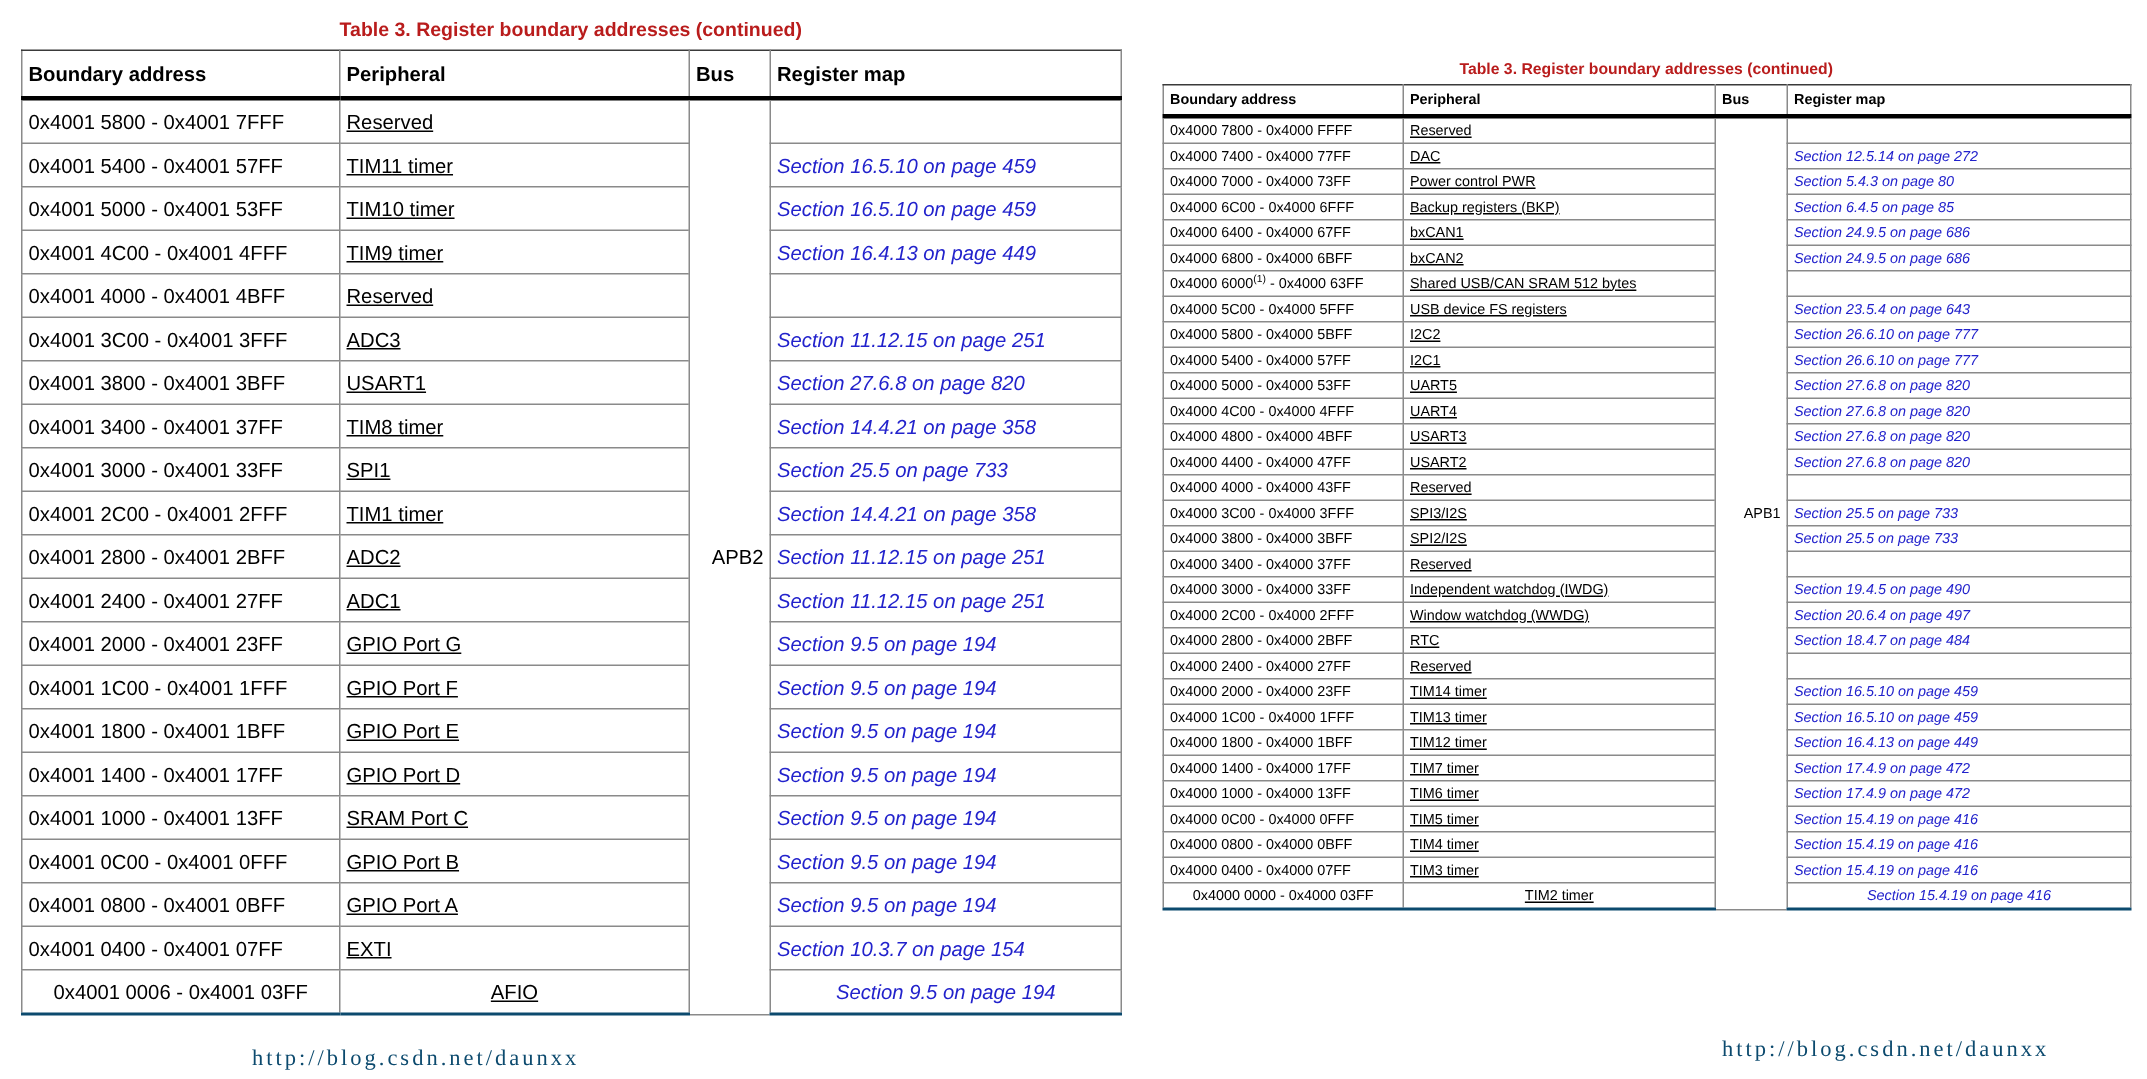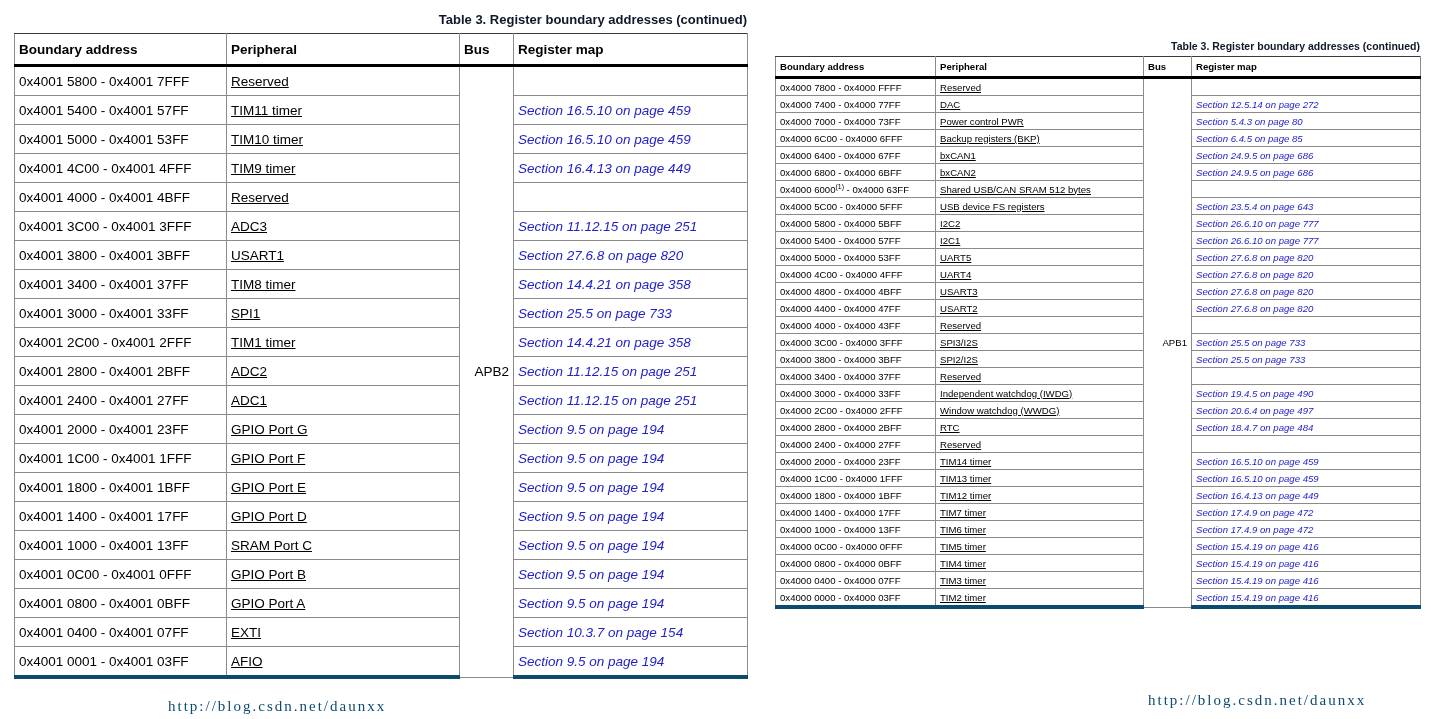--- a/index.html
+++ b/index.html
@@ -14,23 +14,23 @@
     overflow: hidden;
     font-family: "Liberation Sans", sans-serif;
     color: #000000;
   }
 
   
   .tbl-wrap {
     position: absolute;
   }
   .tbl-caption {
-    text-align: right;
+    text-align: center;
     font-weight: bold;
-    color: #0f172a;
+    color: #b91c1c;
     white-space: nowrap;
   }
   table.reg {
     border-collapse: collapse;
     table-layout: fixed;
     background: #fff;
   }
   table.reg td, table.reg th {
     border: 1px solid #8a8a8a;
     padding: 0 4px;
@@ -39,21 +39,22 @@
     overflow: hidden;
     white-space: nowrap;
   }
   table.reg th {
     font-weight: bold;
     text-align: left;
     border-bottom: 3px solid #000;
     border-top: 1px solid #3a3a3a;
   }
   table.reg tr:last-child td {
-    border-bottom: 4px solid #0c4a6e;
+    border-bottom: 2px solid #0c4a6e;
+    text-align: center;
   }
   td.addr   { text-align: left; }
   td.periph { text-align: left; text-decoration: underline; }
   td.bus    { text-align: right; border-left: 1px solid #8a8a8a; border-right: 1px solid #8a8a8a; }
   td.map    { text-align: left; margin-left: 20px; }
   .secref {
     color: #2222cc;
     font-style: italic;
   }
   sup { font-size: 0.72em; vertical-align: super; }
@@ -222,21 +223,21 @@
           <td class="addr">0x4001 0800 - 0x4001 0BFF</td>
           <td class="periph">GPIO Port A</td>
           <td class="map"><span class="secref">Section 9.5 on page 194</span></td>
         </tr>
         <tr>
           <td class="addr">0x4001 0400 - 0x4001 07FF</td>
           <td class="periph">EXTI</td>
           <td class="map"><span class="secref">Section 10.3.7 on page 154</span></td>
         </tr>
         <tr>
-          <td class="addr">0x4001 0001 - 0x4001 03FF</td>
+          <td class="addr">0x4001 0006 - 0x4001 03FF</td>
           <td class="periph">AFIO</td>
           <td class="map"><span class="secref">Section 9.5 on page 194</span></td>
         </tr>
       </tbody>
   </table>
 </div>
 
 <div class="tbl-wrap" id="right-wrap">
   <div class="tbl-caption">Table 3. Register boundary addresses (continued)</div>
   <table class="reg" id="right-table">

